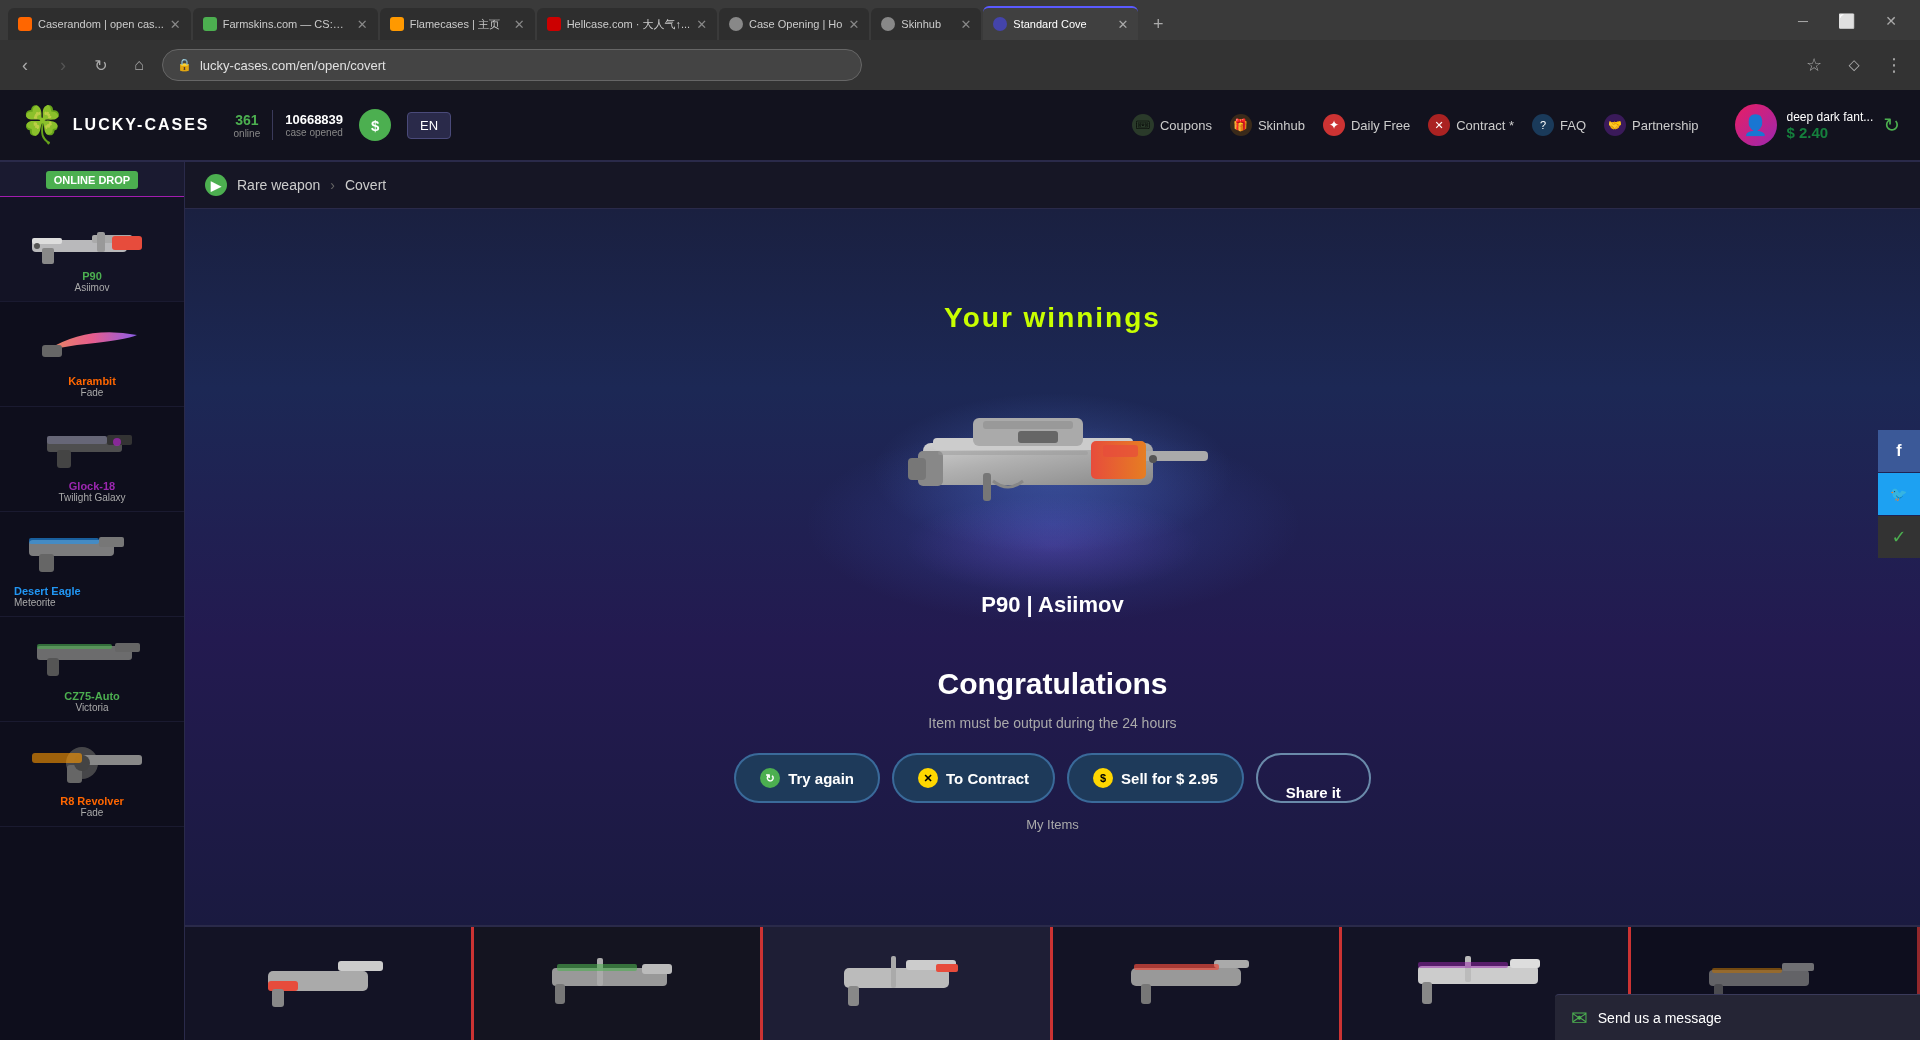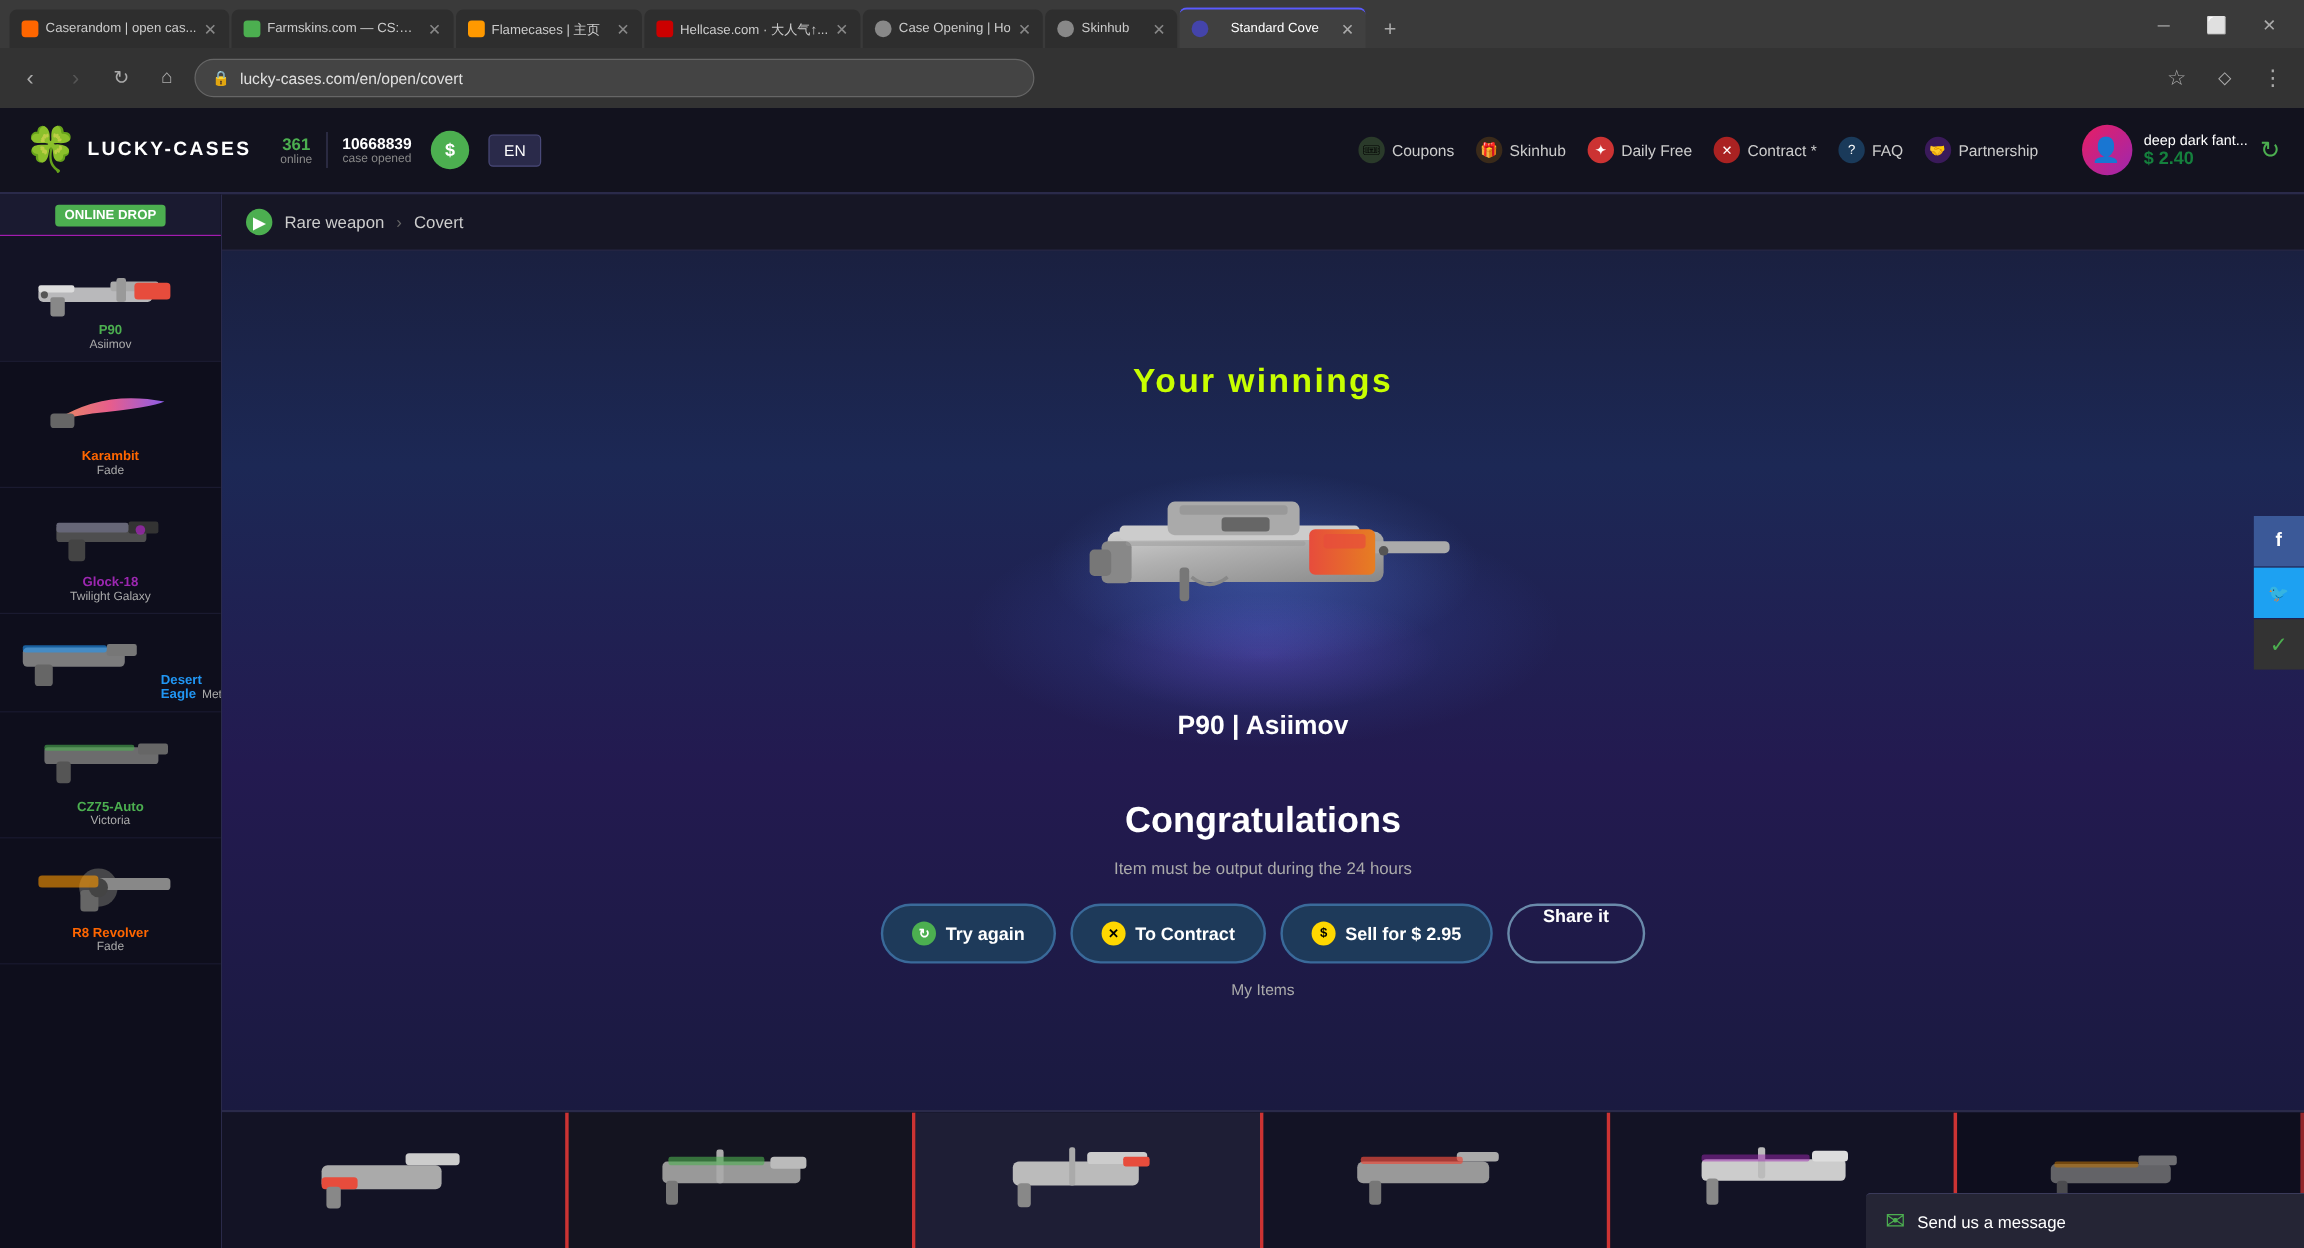--- a/index.html
+++ b/index.html
@@ -43,21 +43,21 @@
     </div>
 
     <div style="height:32px; background:#2e2e2e; border-radius:6px 6px 0 0; display:flex; align-items:center; padding:0 10px; gap:6px; min-width:110px; max-width:140px; margin-left:2px;">
       <div style="width:14px; height:14px; background:#888; border-radius:50%; flex-shrink:0;"></div>
       <span style="font-size:11px; color:#ccc; overflow:hidden; text-overflow:ellipsis; white-space:nowrap; flex:1;">Skinhub</span>
       <span style="color:#888; font-size:13px; cursor:pointer;">✕</span>
     </div>
 
     <div style="height:34px; background:#404040; border-radius:6px 6px 0 0; display:flex; align-items:center; padding:0 10px; gap:6px; min-width:155px; max-width:185px; margin-left:2px; border-top:2px solid #5a5aff;">
       <div style="width:14px; height:14px; background:#4444aa; border-radius:50%; flex-shrink:0;"></div>
-      <span style="font-size:11px; color:#fff; overflow:hidden; text-overflow:ellipsis; white-space:nowrap; flex:1;text-align:center;">Standard Cove</span>
+      <span style="font-size:11px; color:#fff; overflow:hidden; text-overflow:ellipsis; white-space:nowrap; flex:1;">Standard Cove</span>
       <span style="color:#aaa; font-size:13px; cursor:pointer;">✕</span>
     </div>
 
     <div style="width:28px; height:28px; display:flex; align-items:center; justify-content:center; color:#aaa; font-size:18px; cursor:pointer; margin-left:6px; margin-bottom:2px;">+</div>
     <div style="flex:1;"></div>
 
     <div style="display:flex; align-items:center; gap:2px; padding-bottom:4px;">
       <button style="width:42px; height:30px; background:none; border:none; color:#aaa; font-size:14px; cursor:pointer;">─</button>
       <button style="width:42px; height:30px; background:none; border:none; color:#aaa; font-size:14px; cursor:pointer;">⬜</button>
       <button style="width:42px; height:30px; background:none; border:none; color:#aaa; font-size:14px; cursor:pointer;">✕</button>
@@ -200,21 +200,21 @@
               <rect x="80" y="15" width="25" height="10" rx="2" fill="#333"></rect>
               <rect x="20" y="16" width="60" height="8" rx="2" fill="#667"></rect>
               <circle cx="90" cy="22" r="4" fill="#9c27b0" opacity="0.8"></circle>
             </g>
           </svg>
         </div>
         <span style="color:#9c27b0; font-size:11px; font-weight:bold;">Glock-18</span>
         <span style="color:#aaa; font-size:10px;">Twilight Galaxy</span>
       </div>
 
-      <div style="display:flex; flex-direction:row; align-items:flex-end; padding:8px 4px; cursor:pointer; border-bottom:1px solid #1a1a30;">
+      <div style="display:flex; flex-direction:column; align-items:flex-start; padding:8px 14px; cursor:pointer; border-bottom:1px solid #1a1a30;">
         <div style="width:130px; height:65px; display:flex; align-items:center; justify-content:center;">
           <svg viewBox="0 0 130 55" width="130" height="55">
             <g>
               <rect x="15" y="15" width="85" height="16" rx="4" fill="#888" opacity="0.9"></rect>
               <rect x="25" y="29" width="15" height="18" rx="3" fill="#666"></rect>
               <rect x="85" y="12" width="25" height="10" rx="2" fill="#777"></rect>
               <rect x="15" y="13" width="70" height="6" rx="2" fill="#2196f3" opacity="0.6"></rect>
             </g>
           </svg>
         </div>
@@ -329,21 +329,21 @@
             <span>Try again</span>
           </button>
           <button style="height:50px; border-radius:25px; background:#1e3a5a; color:#fff; border:2px solid #3a6a9a; cursor:pointer; display:flex; align-items:center; gap:8px; padding:0 24px; font-size:15px; font-weight:bold;">
             <div style="width:20px; height:20px; background:#ffd700; border-radius:50%; display:flex; align-items:center; justify-content:center; font-size:11px; color:#000;">✕</div>
             <span>To Contract</span>
           </button>
           <button style="height:50px; border-radius:25px; background:#1e3a5a; color:#fff; border:2px solid #3a6a9a; cursor:pointer; display:flex; align-items:center; gap:8px; padding:0 24px; font-size:15px; font-weight:bold;">
             <div style="width:20px; height:20px; background:#ffd700; border-radius:50%; display:flex; align-items:center; justify-content:center; font-size:11px; color:#000;">$</div>
             <span>Sell for $ 2.95</span>
           </button>
-          <button style="height:50px; border-radius:25px; background:transparent; color:#fff; border:2px solid #6a8aaa; cursor:pointer; display:flex; align-items:flex-start; gap:8px; padding:0 28px; font-size:15px; font-weight:bold;">
+          <button style="height:50px; border-radius:25px; background:transparent; color:#fff; border:2px solid #6a8aaa; cursor:pointer; display:flex; align-items:flex-end; gap:8px; padding:0 28px; font-size:15px; font-weight:bold;">
             <span>Share it</span>
           </button>
         </div>
 
         <a href="#" style="color:#aaa; font-size:13px; text-decoration:none; position:relative; z-index:2;">My Items</a>
       </div>
 
       <div style="height:115px; background:#0e0e1c; border-top:2px solid #2a2a4a; display:flex; align-items:center; overflow:hidden; flex-shrink:0;">
 
         <div style="flex:1; height:100%; display:flex; flex-direction:column; align-items:center; justify-content:center; border-right:3px solid #cc3333; background:#131325; cursor:pointer; overflow:hidden;">

